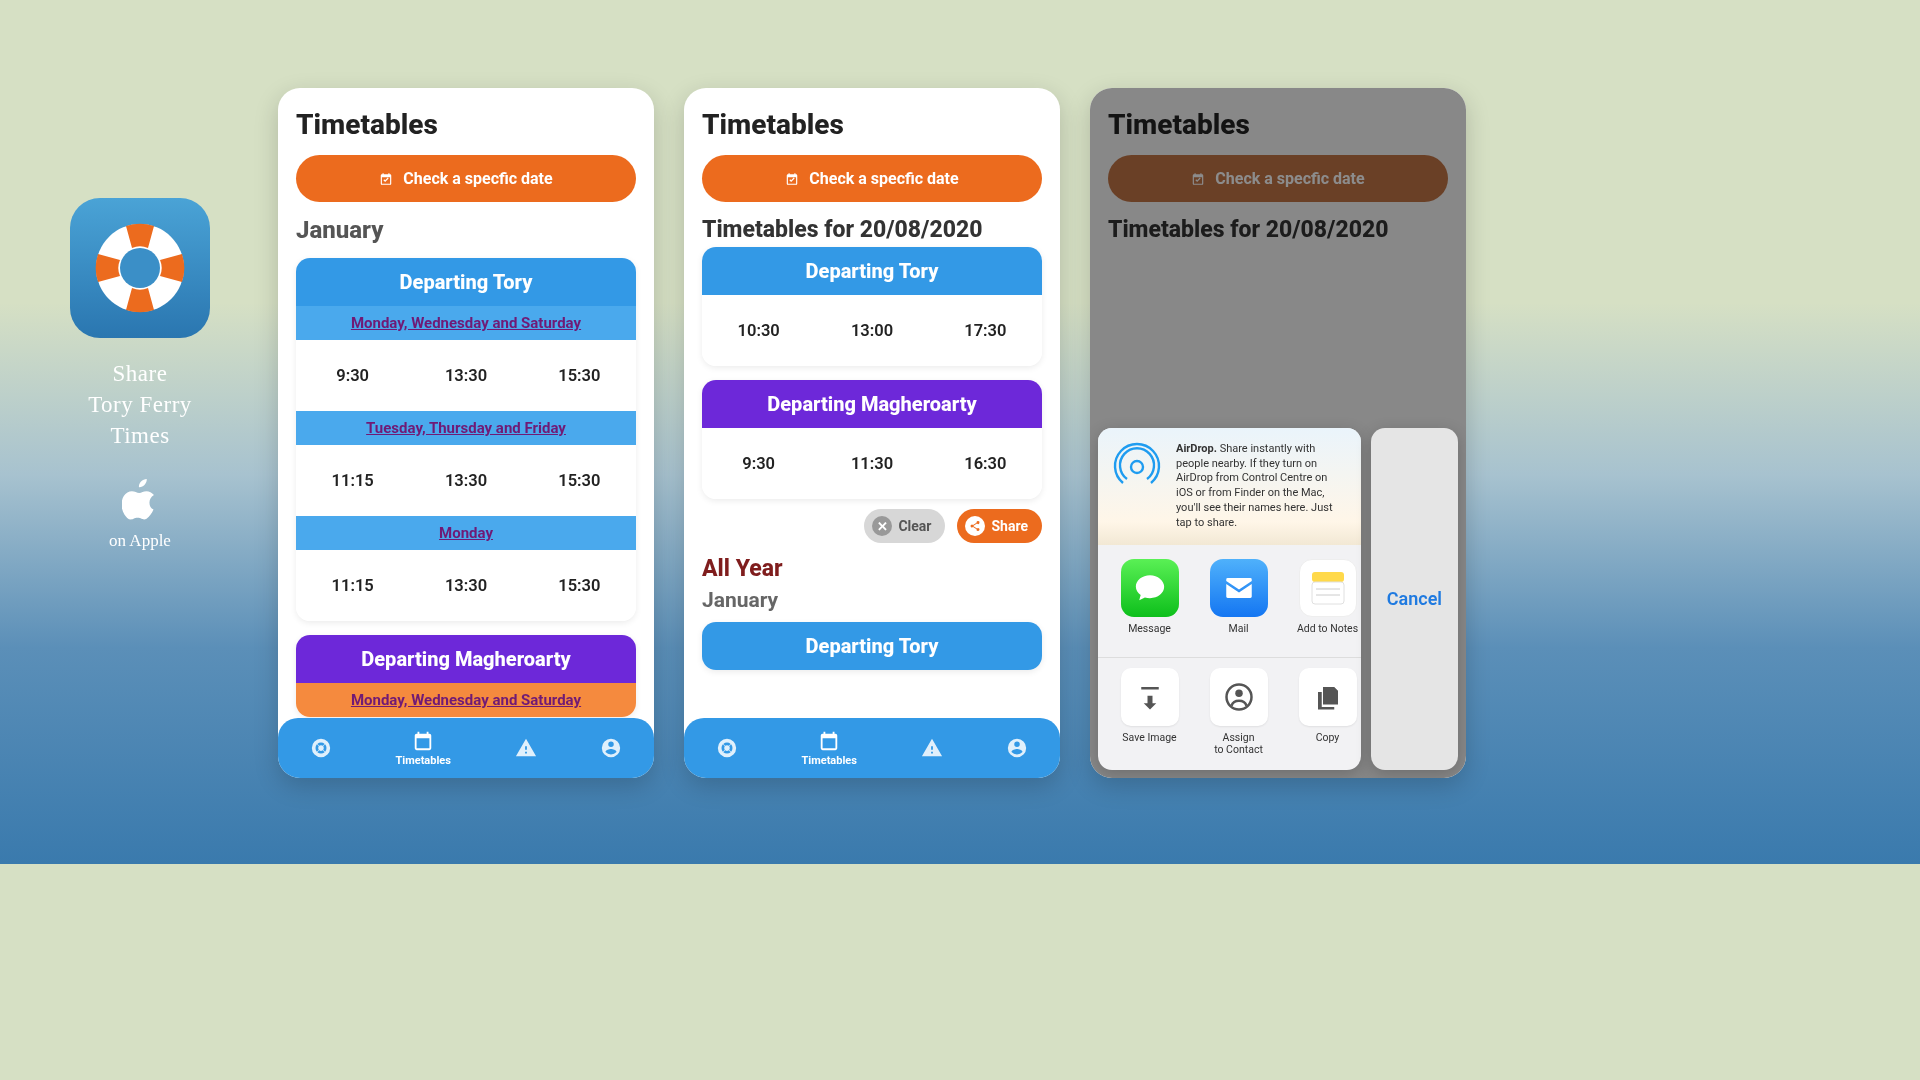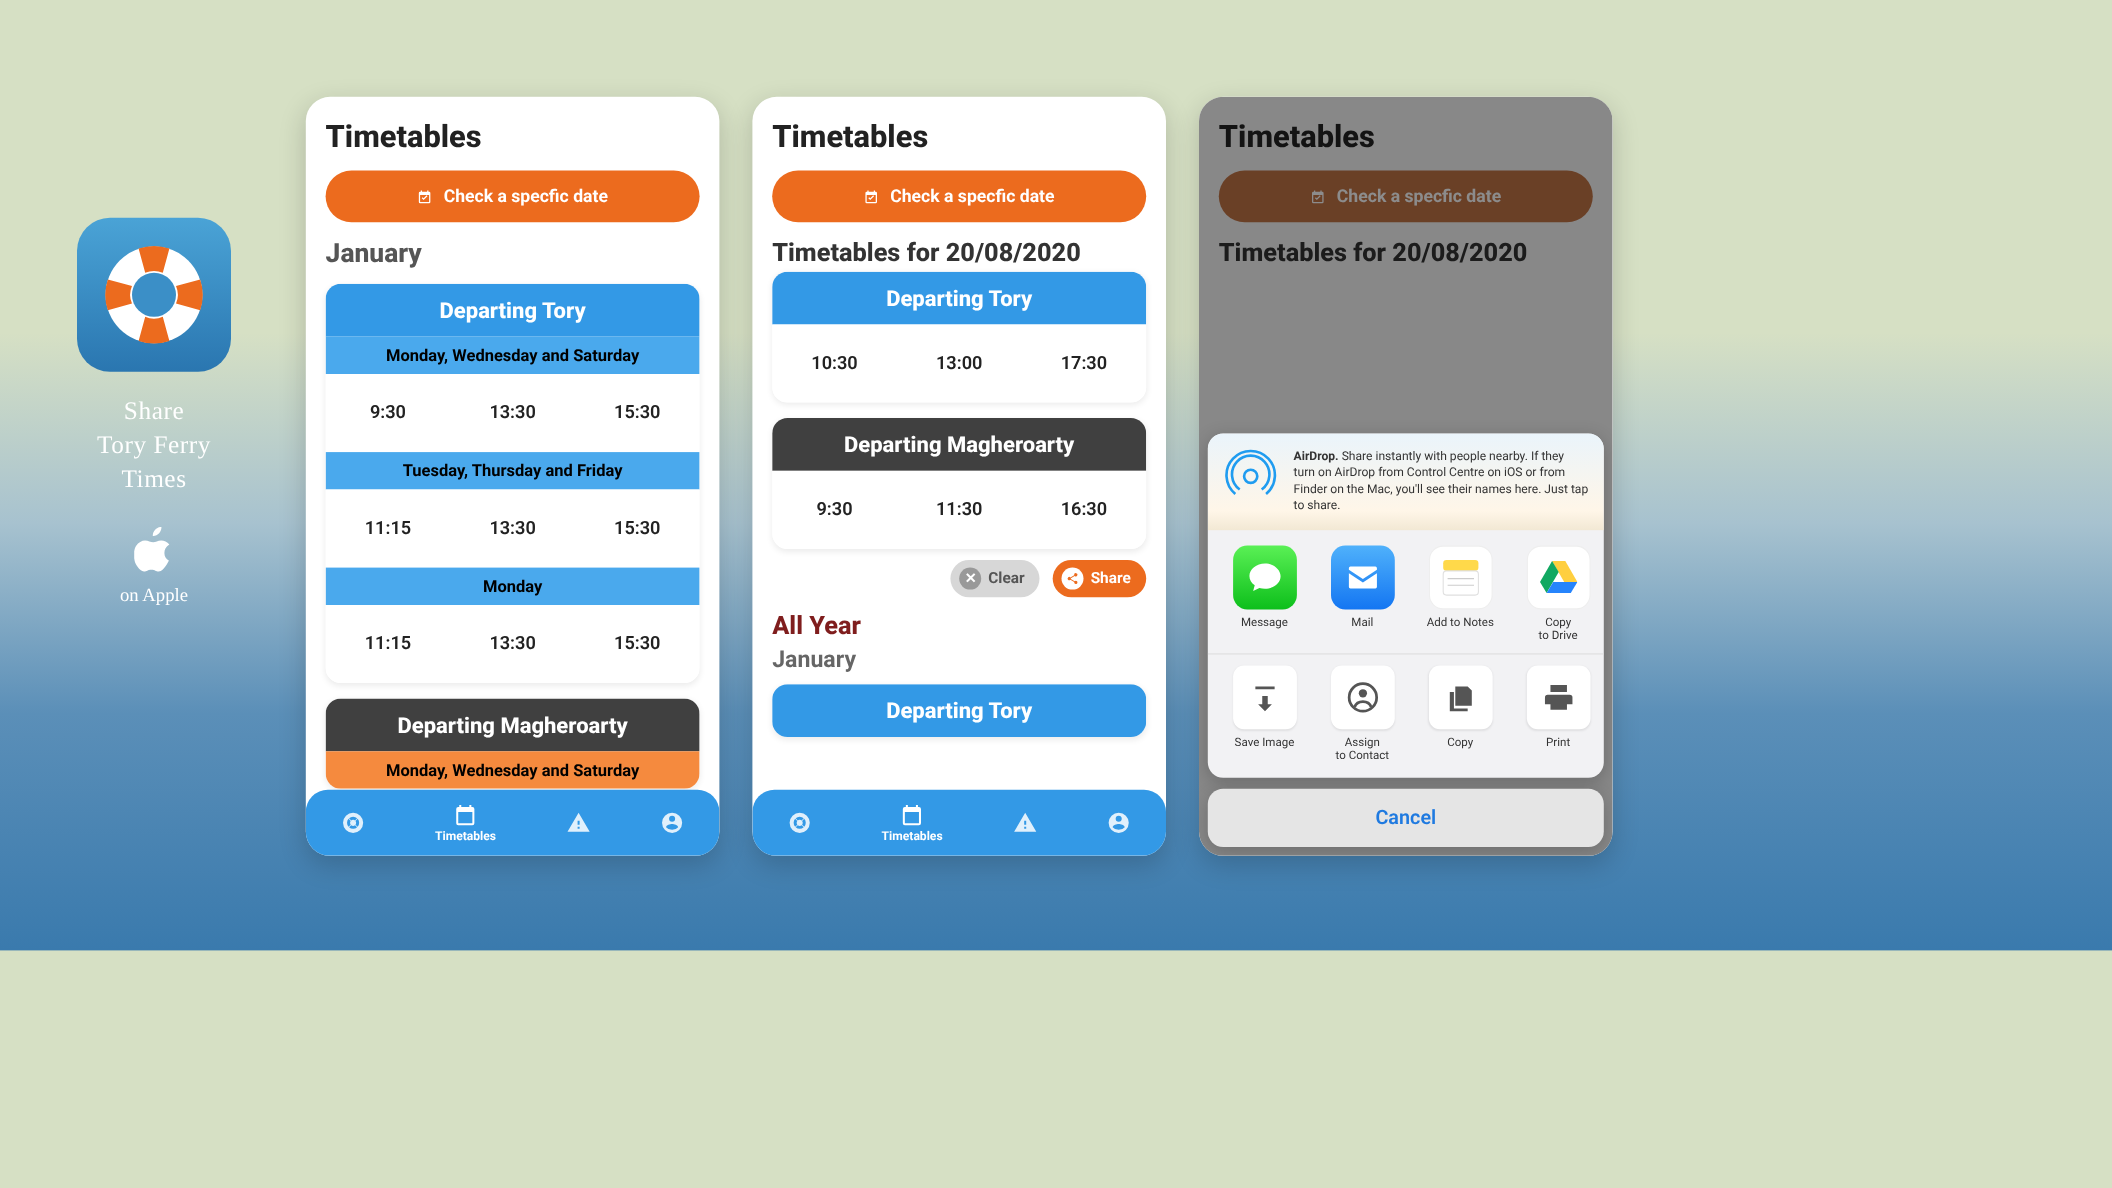--- a/index.html
+++ b/index.html
@@ -18,22 +18,22 @@
 .phone { width:376px; height:690px; background:#fff; border-radius:22px; box-shadow:0 8px 24px rgba(0,0,0,.18); overflow:hidden; position:relative; display:flex; flex-direction:column; }
 .phone .scroll { flex:1; overflow:hidden; padding:20px 18px 0; }
 .h1 { font-size:28px; font-weight:800; color:#222; margin-bottom:14px; }
 .h2 { font-size:24px; font-weight:800; color:#555; margin:10px 0 14px; }
 .h2b { font-size:23px; font-weight:800; color:#7f1d1d; margin:10px 0 4px; }
 .h3 { font-size:21px; font-weight:700; color:#666; margin:6px 0 10px; }
 .btn-orange { background:#ec6b1e; color:#fff; border:none; border-radius:28px; padding:14px 20px; font-size:16px; font-weight:700; display:flex; align-items:center; justify-content:center; gap:10px; width:100%; cursor:pointer; margin-bottom:14px; }
 .card { border-radius:14px; overflow:hidden; box-shadow:0 2px 6px rgba(0,0,0,.08); margin-bottom:14px; }
 .card-head { padding:12px 10px; text-align:center; font-size:20px; font-weight:800; color:#fff; }
 .blue-bg { background:#3399e6; }
-.orange-bg { background:#404040; }
-.subhead { padding:8px; text-align:center; font-size:15px; font-weight:700; color:#000000; }
+.orange-bg { background:#6d28d9; }
+.subhead { padding:8px; text-align:center; font-size:15px; font-weight:700; color:#701a75;text-decoration:underline; }
 .subhead.blue-bg { background:#4aa9ed; }
 .subhead.orange-bg { background:#f58a3e; }
 .times-row { display:flex; background:#fff; }
 .times-row span { flex:1; text-align:center; padding:26px 4px; font-size:16.5px; font-weight:600; color:#222; }
 
 .action-row { display:flex; justify-content:flex-end; gap:12px; margin:-4px 0 12px; }
 .pill { border:none; border-radius:20px; padding:7px 14px 7px 8px; font-size:14px; font-weight:700; display:flex; align-items:center; gap:6px; cursor:pointer; }
 .pill.clear { background:#d7d7d7; color:#555; }
 .pill.share { background:#ec6b1e; color:#fff; }
 .pill .circ { width:20px; height:20px; border-radius:50%; display:flex; align-items:center; justify-content:center; }
@@ -41,21 +41,21 @@
 .pill.share .circ { background:#fff; color:#ec6b1e; }
 
 .tabbar { height:60px; background:#3399e6; display:flex; align-items:center; justify-content:space-around; border-radius:20px 20px 0 0; position:absolute; bottom:0; left:0; right:0; }
 .tab { color:#fff; display:flex; flex-direction:column; align-items:center; gap:2px; font-size:11px; font-weight:700; opacity:.85; cursor:pointer; }
 .tab svg { width:22px; height:22px; fill:#fff; }
 .tab.active { opacity:1; }
 
 
 .phone.dim .scroll > * { filter:brightness(.55) saturate(.6); }
 .phone.dim .scroll { background:#888; }
-.share-sheet { position:absolute; left:8px; right:8px; bottom:8px; display:flex; flex-direction:column; gap:10px; }
+.share-sheet { position:absolute; left:8px; right:8px; bottom:8px; display:flex; flex-direction:row; gap:10px; }
 .sheet-card { background:#f2f2f4; border-radius:14px; overflow:hidden; box-shadow:0 4px 16px rgba(0,0,0,.2); }
 .airdrop-row { display:flex; gap:14px; padding:14px; background:linear-gradient(180deg,#eaf4fb,#fff6e8 80%,#f2e8d4); }
 .airdrop-icon { width:50px; height:50px; flex:none; }
 .airdrop-text { font-size:11px; line-height:1.35; color:#333; }
 .airdrop-text b { font-weight:700; }
 .icon-row { display:flex; gap:14px; padding:14px 14px 10px; overflow:hidden; }
 .share-app { width:75px; flex:none; text-align:center; font-size:10.5px; color:#333; line-height:1.15; }
 .share-app .tile { width:58px; height:58px; border-radius:13px; margin:0 auto 6px; display:flex; align-items:center; justify-content:center; }
 .action-grid { display:flex; gap:14px; padding:10px 14px 14px; border-top:1px solid #ddd; overflow:hidden; }
 .share-action { width:75px; flex:none; text-align:center; font-size:10.5px; color:#333; line-height:1.15; }

